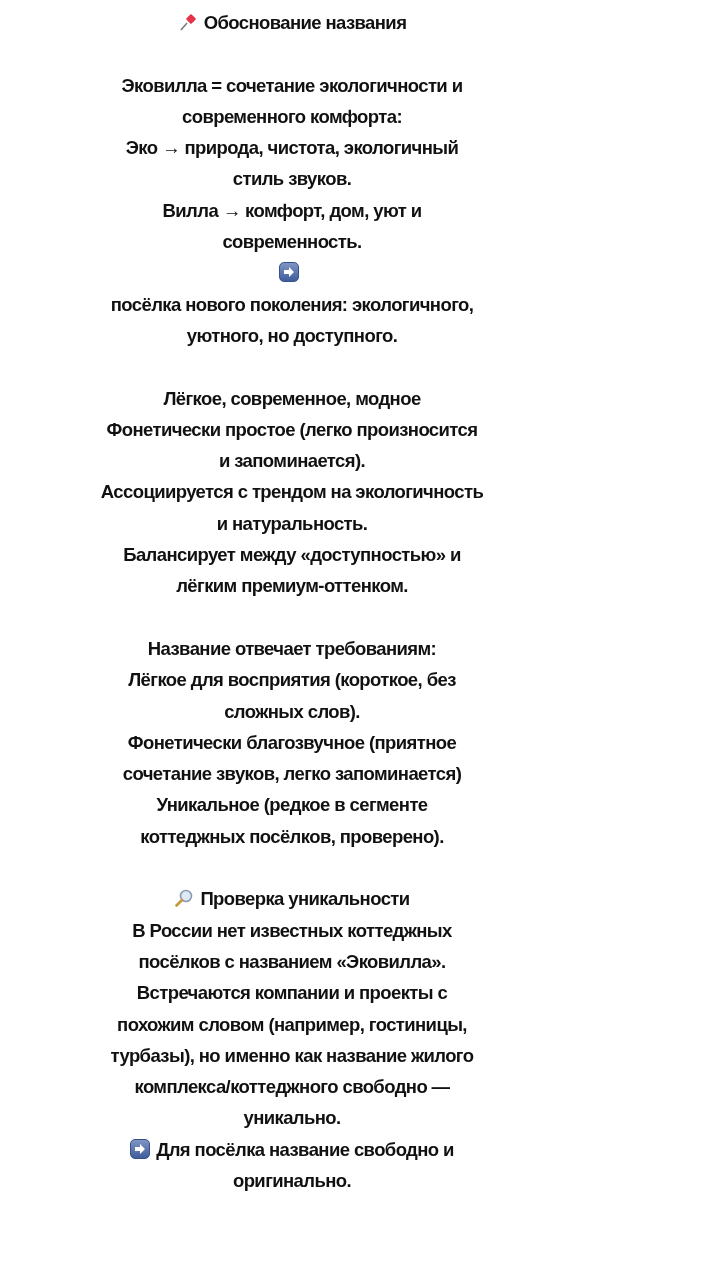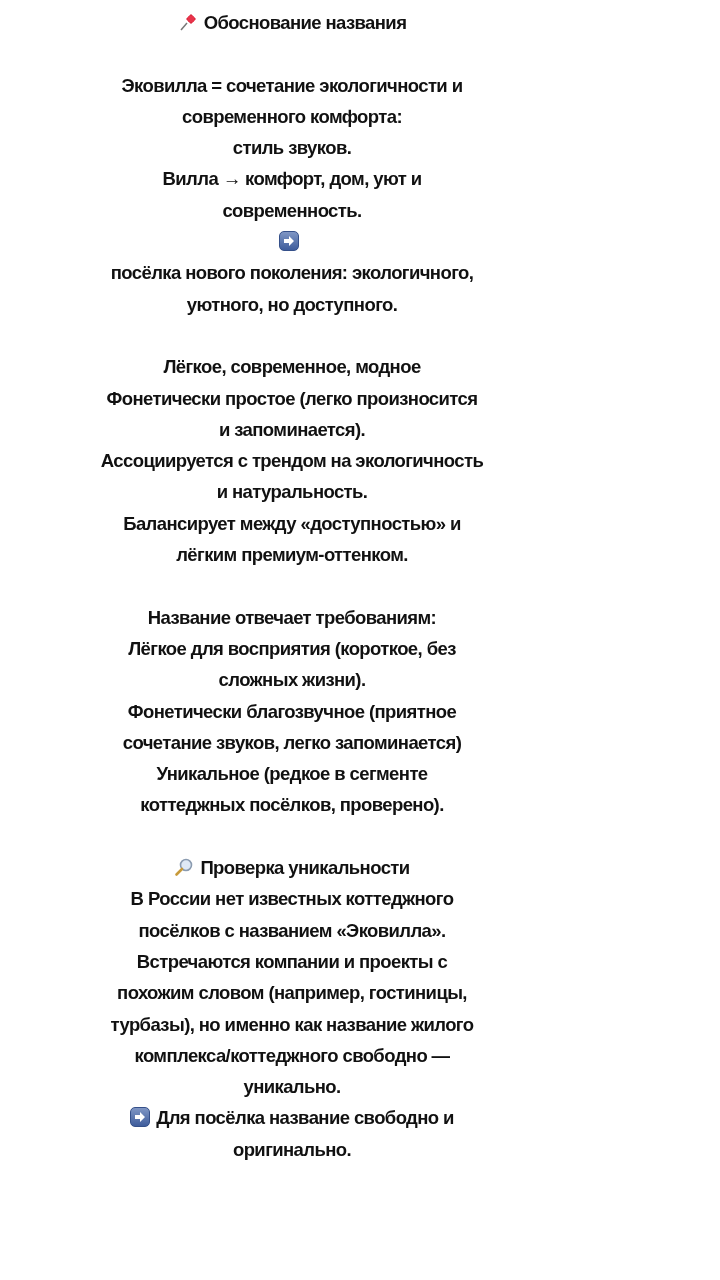--- a/index.html
+++ b/index.html
@@ -42,20 +42,21 @@
       <svg width="20" height="20" viewBox="0 0 20 20">
           <line x1="3" y1="18" x2="9" y2="11" stroke="#777" stroke-width="1.5"></line>
           <path d="M8 7 L13 2 L18 7 L13 12 Z" fill="#d6253a"></path>
           <circle cx="13" cy="7" r="3.5" fill="#e8334a"></circle>
         </svg>
     </span><span>Обоснование названия</span>
   </span>
   <span class="blank"></span>
   <span class="line">Эковилла = сочетание экологичности и</span>
   <span class="line">современного комфорта:</span>
+  <span class="line">Эко → природа, чистота, экологичный</span>
   <span class="line">стиль звуков.</span>
   <span class="line">Вилла → комфорт, дом, уют и</span>
   <span class="line">современность.</span>
   <span class="line">
     <span class="icon arrow-box">
       <svg width="14" height="14" viewBox="0 0 14 14">
           <path d="M2 5 H7 V2 L12 7 L7 12 V9 H2 Z" fill="#ffffff"></path>
         </svg>
     </span>
   </span>
@@ -67,36 +68,36 @@
   <span class="line">Фонетически простое (легко произносится</span>
   <span class="line">и запоминается).</span>
   <span class="line">Ассоциируется с трендом на экологичность</span>
   <span class="line">и натуральность.</span>
   <span class="line">Балансирует между «доступностью» и</span>
   <span class="line">лёгким премиум-оттенком.</span>
   <span class="blank"></span>
 
   <span class="line">Название отвечает требованиям:</span>
   <span class="line">Лёгкое для восприятия (короткое, без</span>
-  <span class="line">сложных жизни).</span>
+  <span class="line">сложных слов).</span>
   <span class="line">Фонетически благозвучное (приятное</span>
   <span class="line">сочетание звуков, легко запоминается)</span>
   <span class="line">Уникальное (редкое в сегменте</span>
   <span class="line">коттеджных посёлков, проверено).</span>
   <span class="blank"></span>
 
   <span class="line">
     <span class="icon">
       <svg width="20" height="20" viewBox="0 0 20 20">
           <circle cx="12" cy="8" r="5.5" fill="#dfe9f5" stroke="#8a9bb0" stroke-width="1.6"></circle>
           <line x1="8" y1="12" x2="2.5" y2="17.5" stroke="#c79a3a" stroke-width="2.6" stroke-linecap="round"></line>
         </svg>
     </span><span>Проверка уникальности</span>
   </span>
-  <span class="line">В России нет известных коттеджного</span>
+  <span class="line">В России нет известных коттеджных</span>
   <span class="line">посёлков с названием «Эковилла».</span>
   <span class="line">Встречаются компании и проекты с</span>
   <span class="line">похожим словом (например, гостиницы,</span>
   <span class="line">турбазы), но именно как название жилого</span>
   <span class="line">комплекса/коттеджного свободно —</span>
   <span class="line">уникально.</span>
   <span class="line">
     <span class="icon arrow-box">
       <svg width="14" height="14" viewBox="0 0 14 14">
           <path d="M2 5 H7 V2 L12 7 L7 12 V9 H2 Z" fill="#ffffff"></path>

